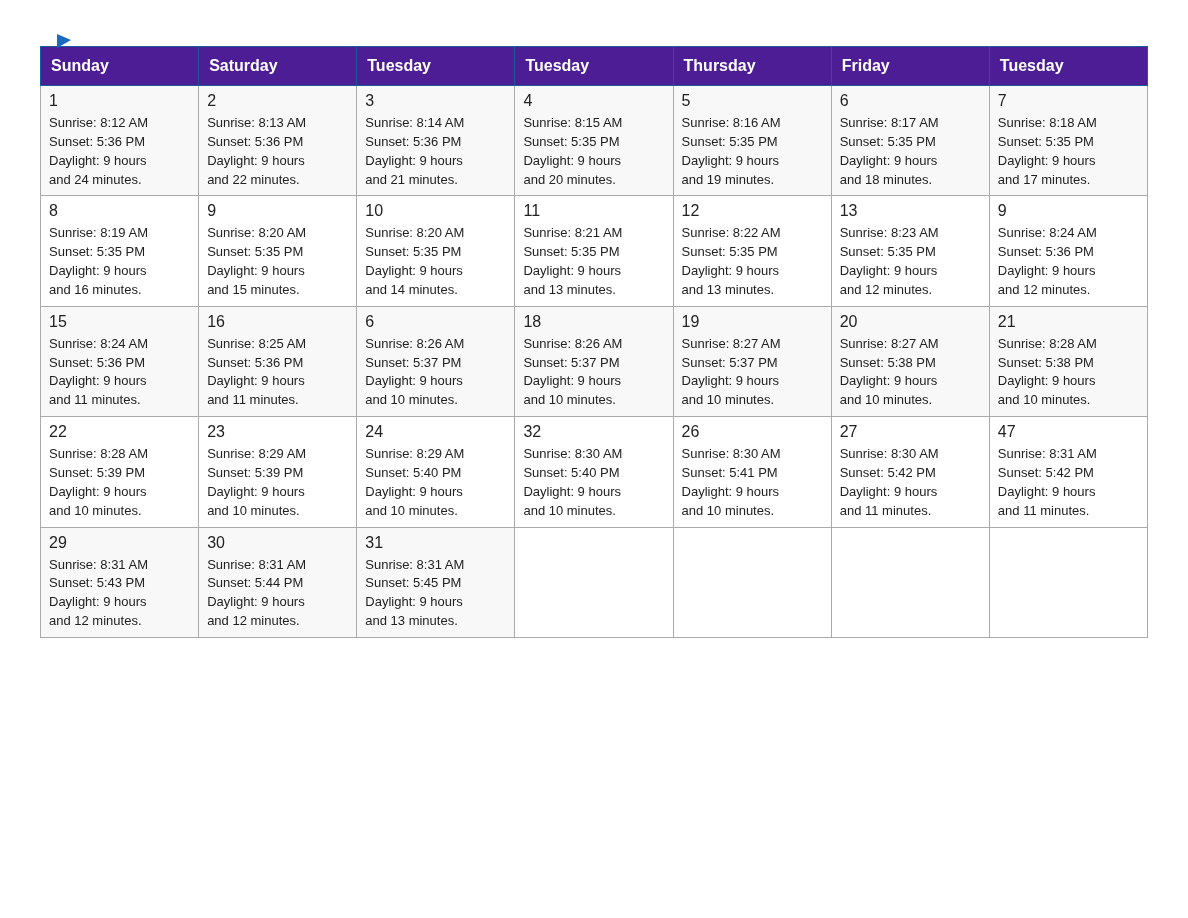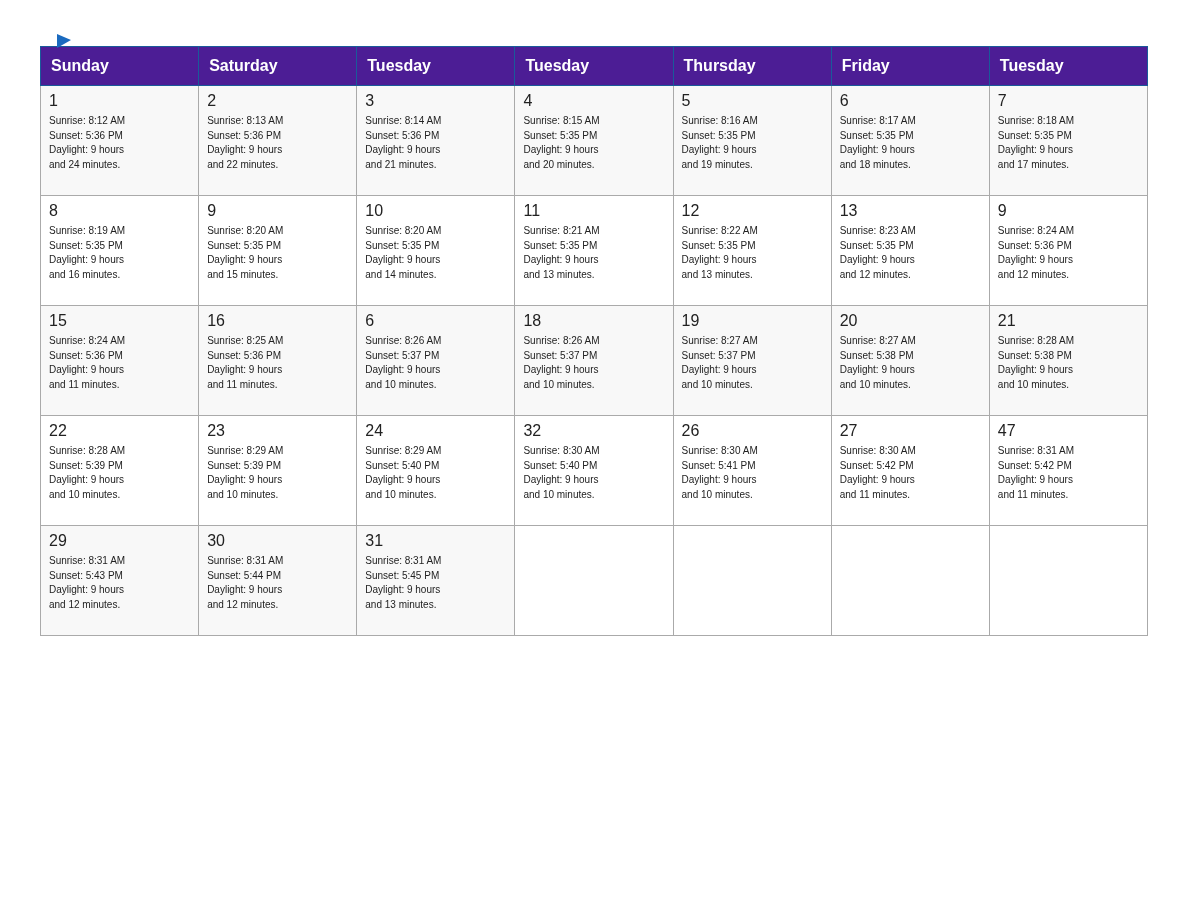--- a/index.html
+++ b/index.html
@@ -72,21 +72,21 @@
       min-height: 90px;
       height: 110px;
     }
     .day-number {
       font-size: 16px;
       font-weight: normal;
       margin-bottom: 4px;
       display: block;
     }
     .day-info {
-      font-size: 10px;
+      font-size: 13px;
       line-height: 1.45;
     }
     tbody tr:nth-child(odd) td {
       background: #f8f8f8;
     }
     tbody tr:nth-child(even) td {
       background: #fff;
     }
     tbody tr td.empty {
       background: #fff;

